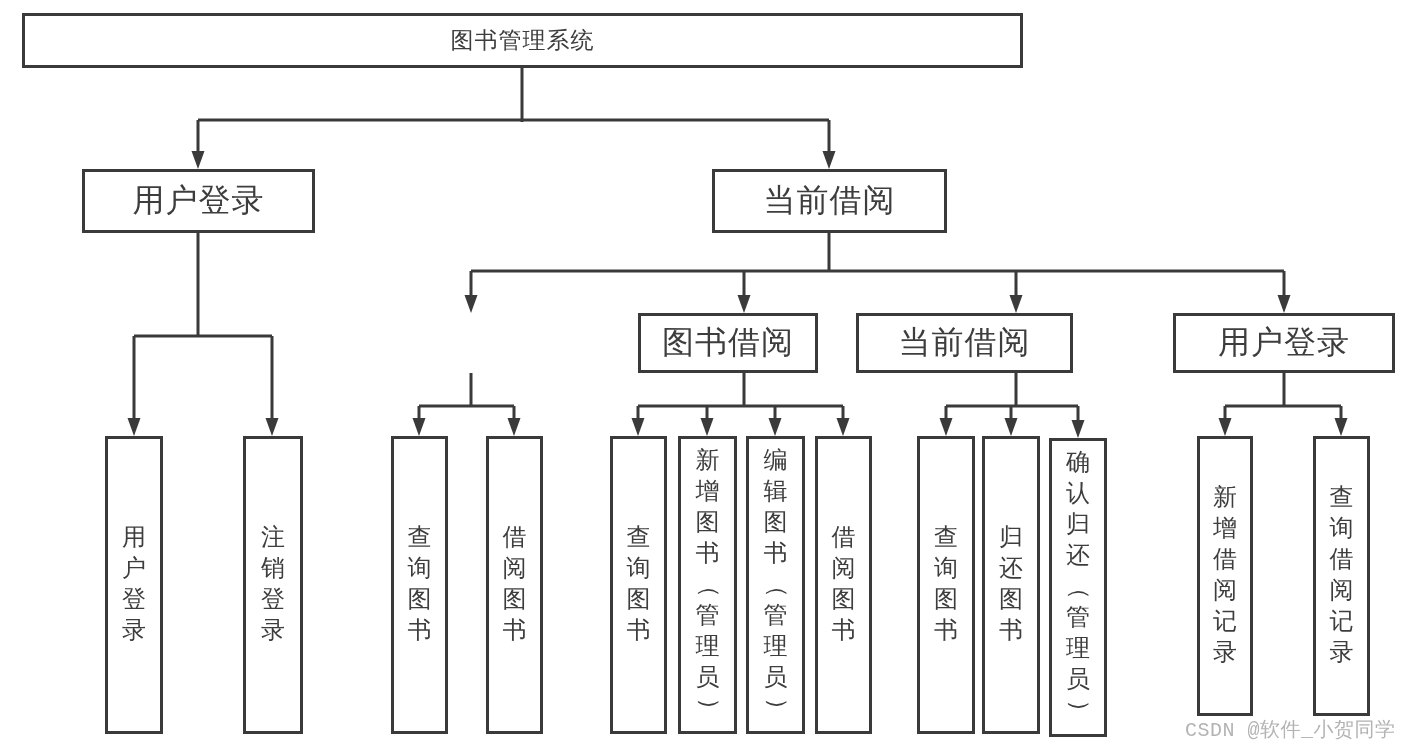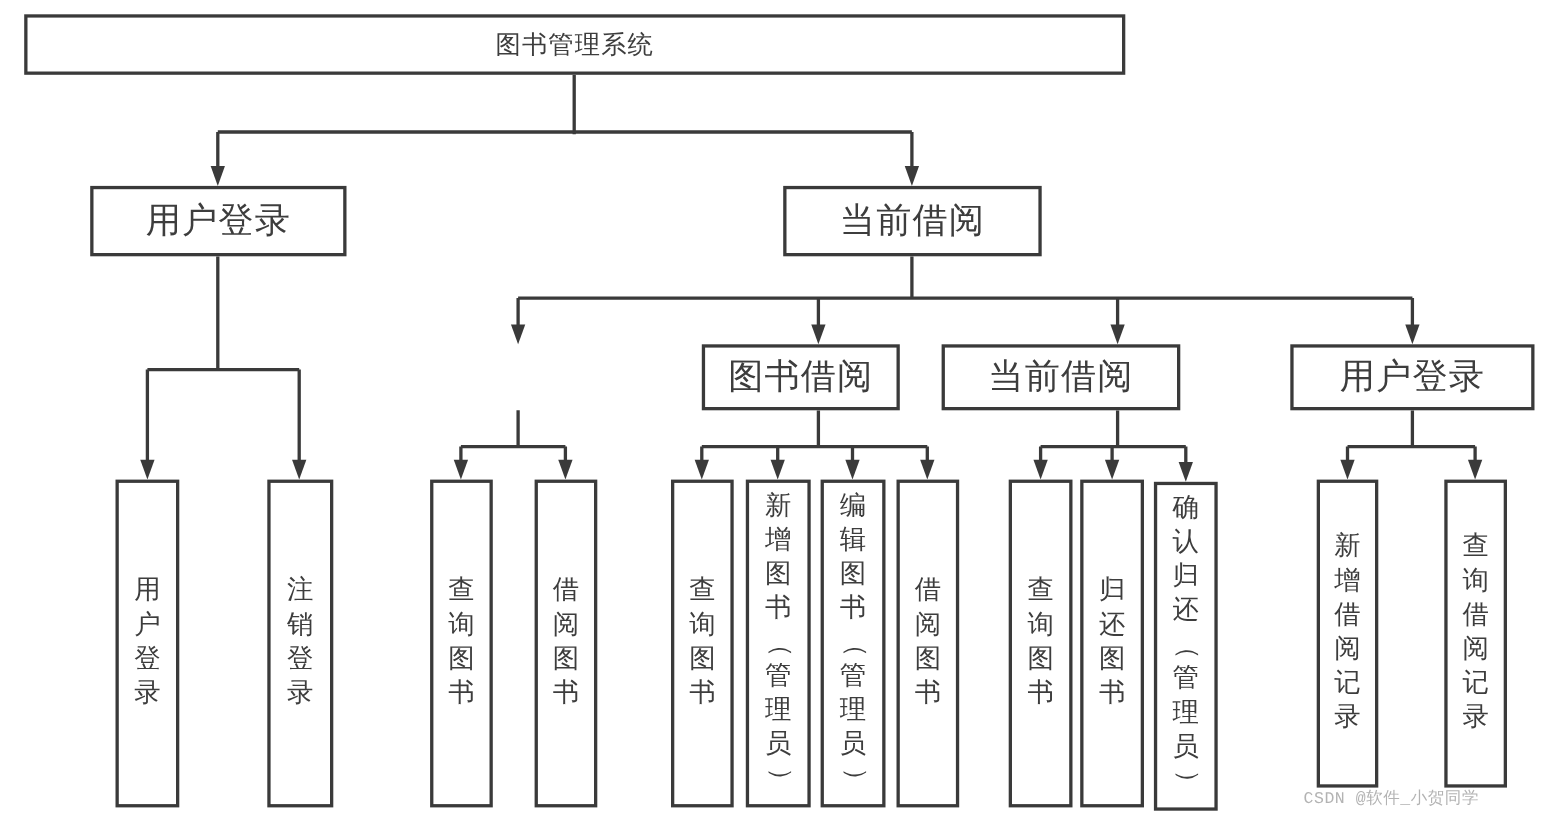--- a/index.html
+++ b/index.html
@@ -42,21 +42,21 @@
     display: block;
     text-align: center;
     line-height: 31px;
     height: 31px;
   }
   .vchar.rot { transform: rotate(90deg); }
   .watermark {
     position: absolute;
     left: 1185px;
     top: 716px;
-    font-size: 15px;
+    font-size: 20px;
     color: #b3b3b3;
     letter-spacing: 0.5px;
     white-space: nowrap;
     z-index: 3;
   }
 </style>
 </head>
 <body>
 
 <div class="stage">

